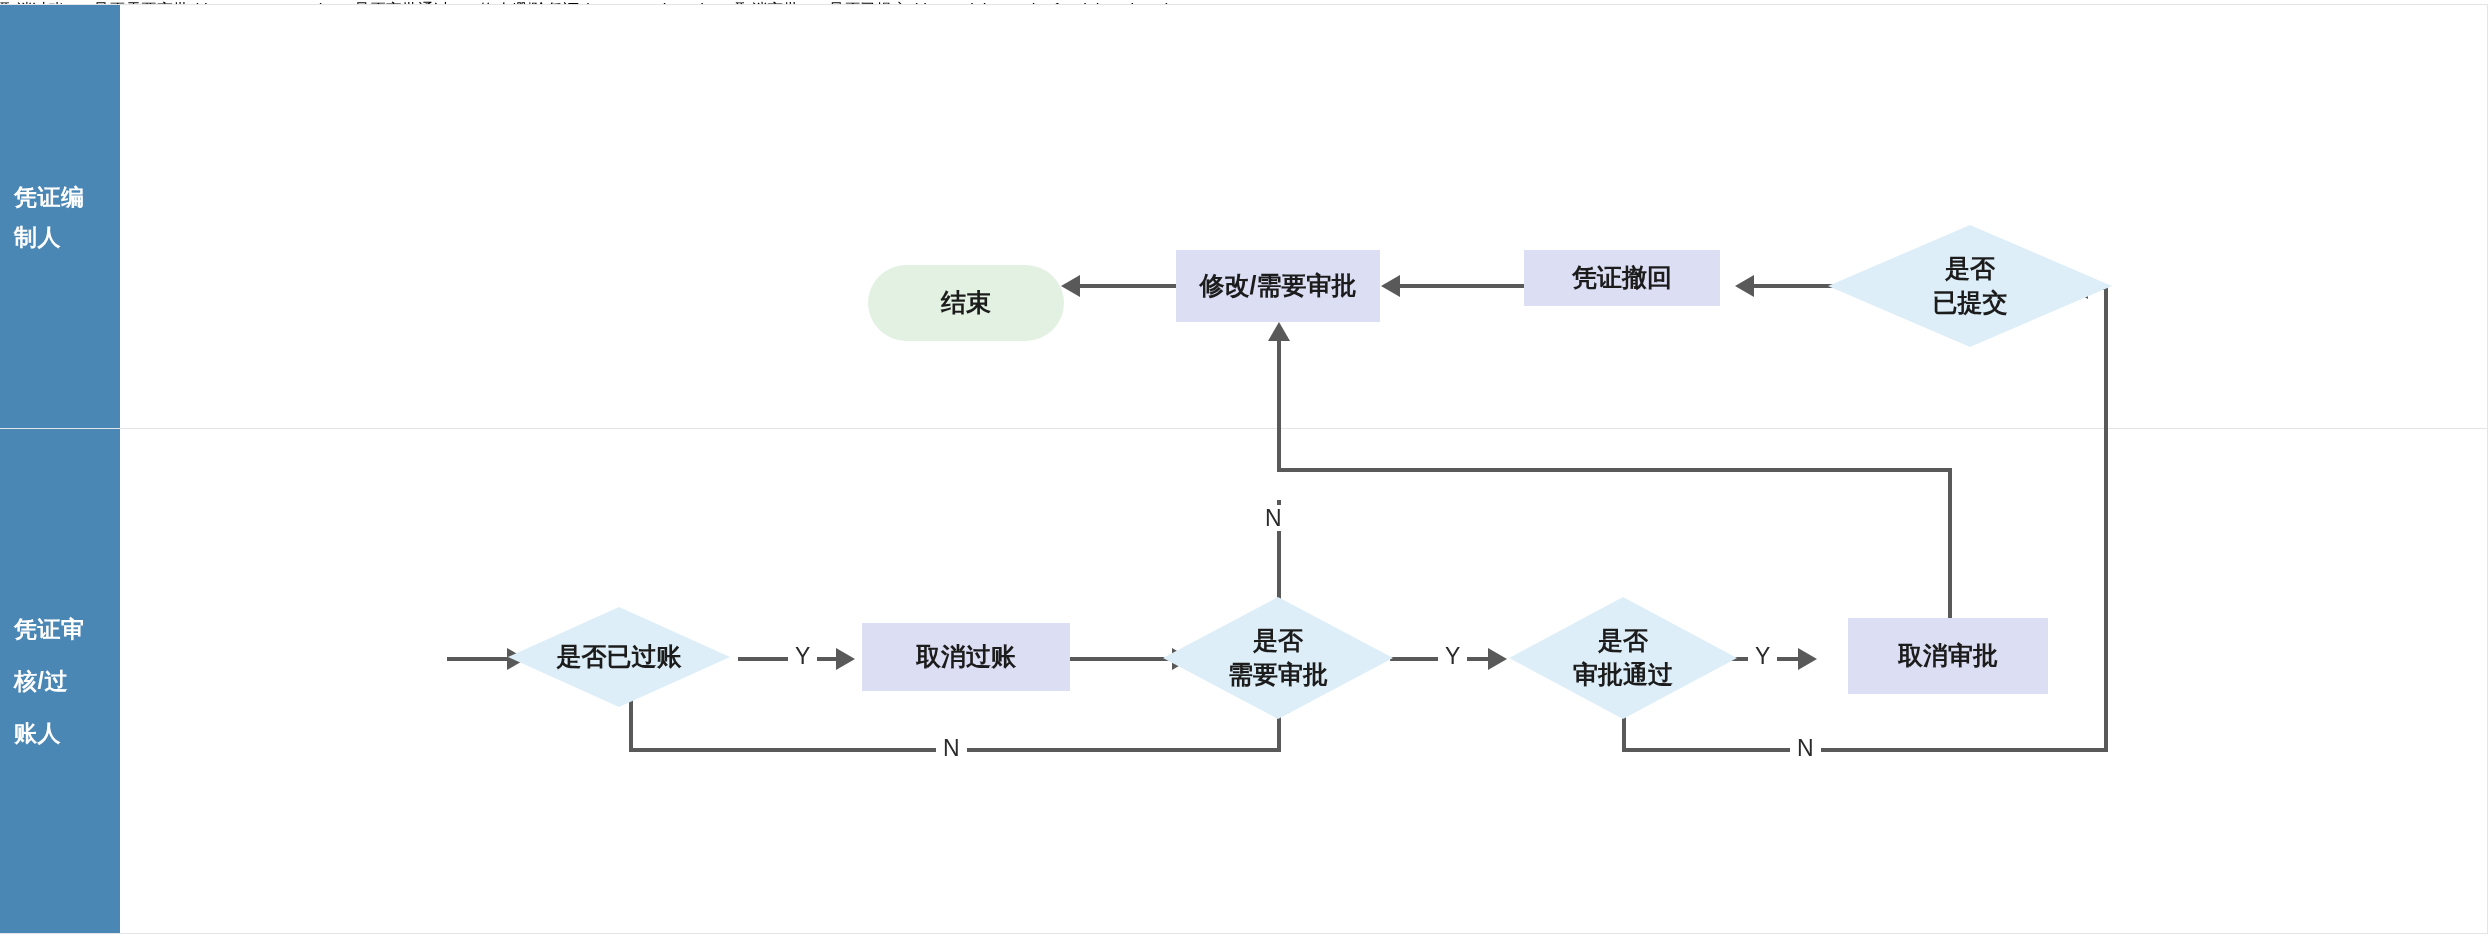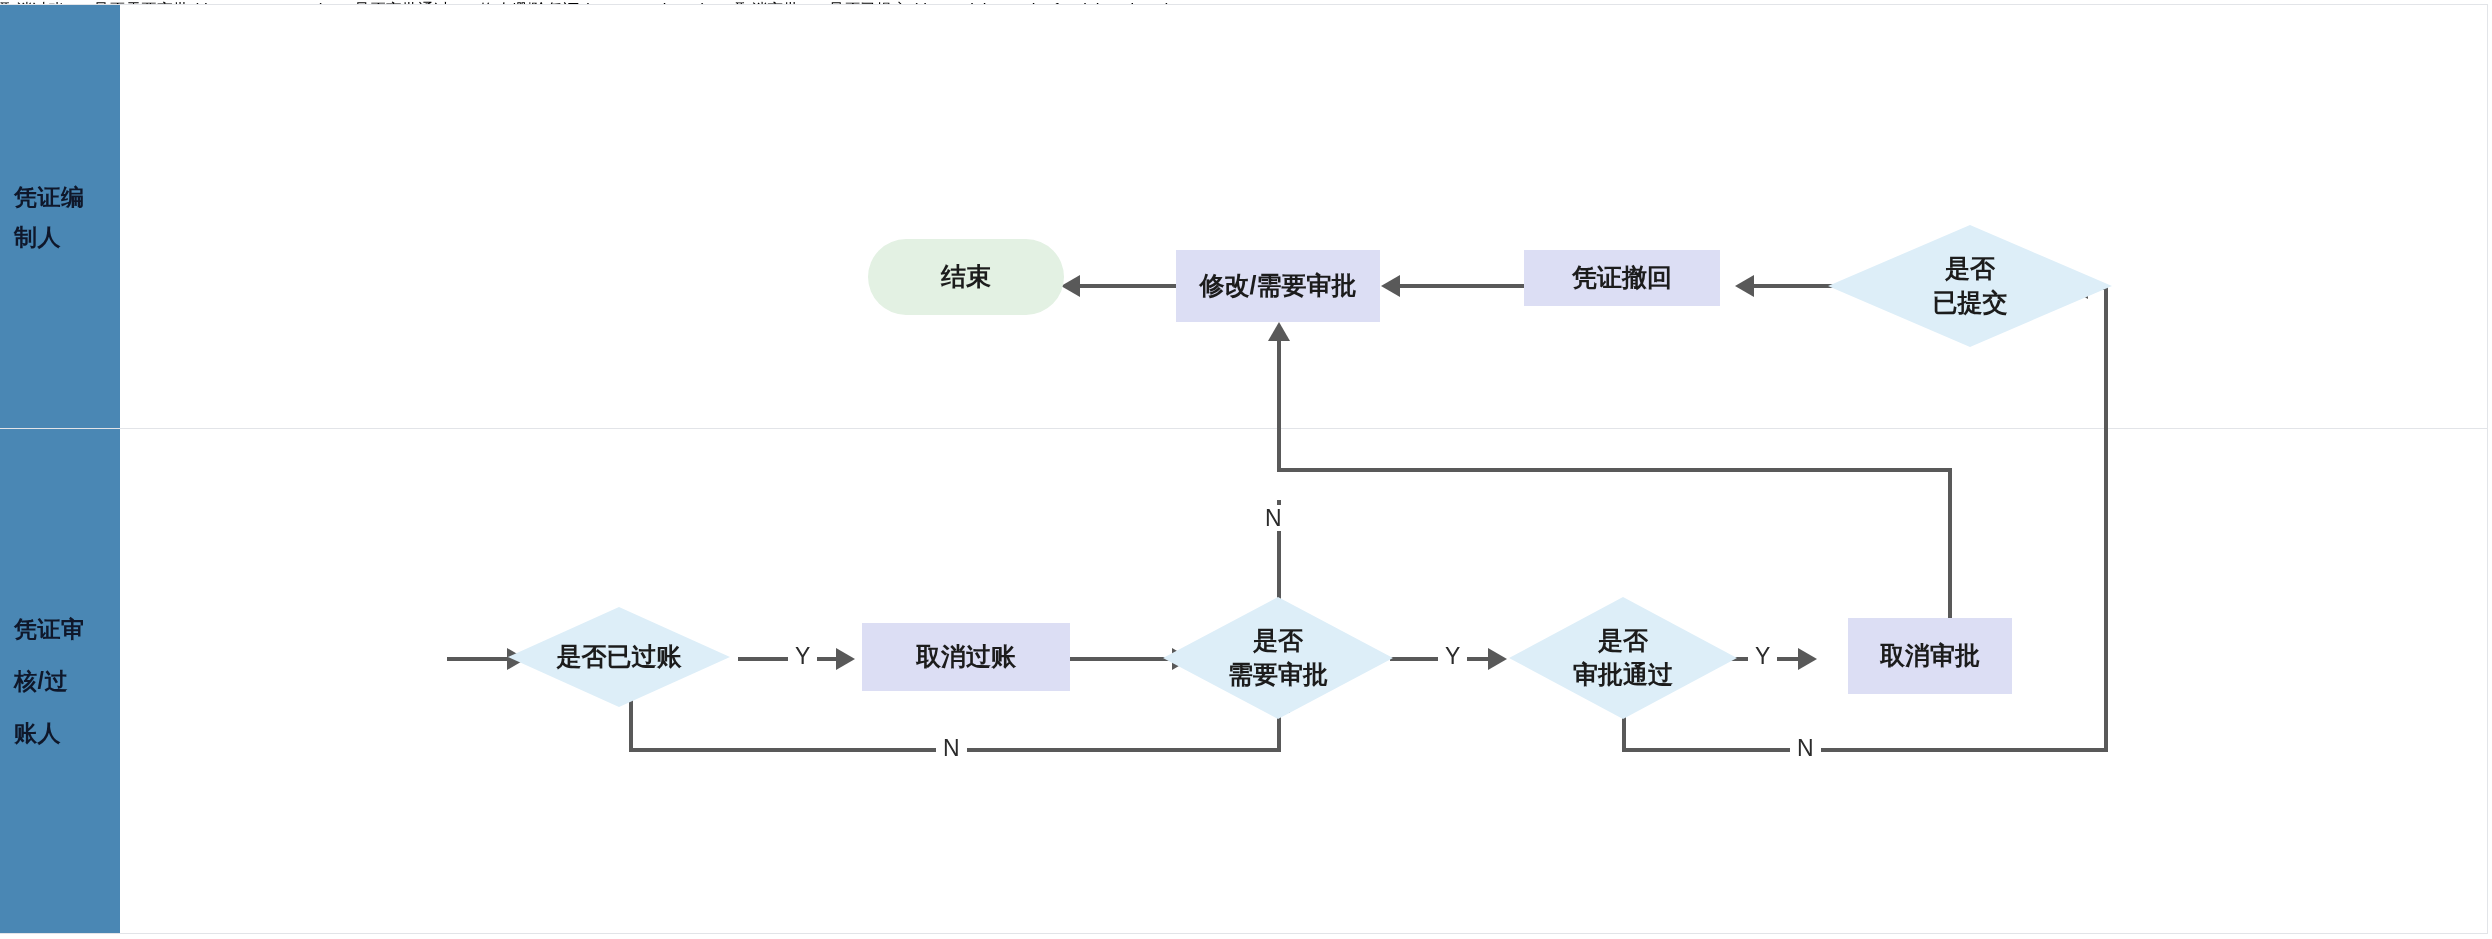--- a/index.html
+++ b/index.html
@@ -38,21 +38,21 @@
     width: 2488px;
     height: 1px;
     background: #e2e4e8;
   }
   .lane-header {
     position: absolute;
     left: 0px;
     width: 120px;
     box-sizing: border-box;
     background: #4a87b4;
-    color: #0f172a;
+    color: #ffffff;
     font-weight: bold;
     font-size: 23px;
     line-height: 40px;
     display: flex;
     align-items: center;
     justify-content: flex-start;
     padding-left: 14px;
     padding-right: 10px;
     letter-spacing: 0.5px;
   }
@@ -216,21 +216,21 @@
   <div class="conn v" style="left:1622px; top:700px; height:52px;"></div>
   <div class="conn h" style="left:1622px; top:748px; width:486px;"></div>
   <div class="conn v" style="left:2104px; top:290px; height:462px;"></div>
   <div class="conn h" style="left:2086px; top:286px; width:22px;"></div>
   <div class="arrow left" style="left:2069px; top:277px;"></div>
   <div class="edge-label" style="left:1790px; top:735px;">N</div>
 
   
 
   
-  <div class="node terminator" style="left:868px; top:239px; width:196px; height:76px;">
+  <div class="node terminator" style="left:868px; top:265px; width:196px; height:76px;">
     <span>结束</span>
   </div>
 
   <div class="node process" style="left:1176px; top:250px; width:204px; height:72px;">
     <span>修改/需要审批</span>
   </div>
 
   <div class="node process" style="left:1524px; top:250px; width:196px; height:56px;">
     <span>凭证撤回</span>
   </div>
@@ -257,17 +257,17 @@
     <span class="dia-label">是否
 需要审批</span>
   </div>
 
   <div class="node decision" style="left:1509px; top:597px; width:228px; height:122px;">
     <div class="dia-shape"></div>
     <span class="dia-label">是否
 审批通过</span>
   </div>
 
-  <div class="node process" style="left:1848px; top:618px; width:164px; height:76px;">
+  <div class="node process" style="left:1848px; top:618px; width:200px; height:76px;">
     <span>取消审批</span>
   </div>
 
 </div>
 
 </body></html>

